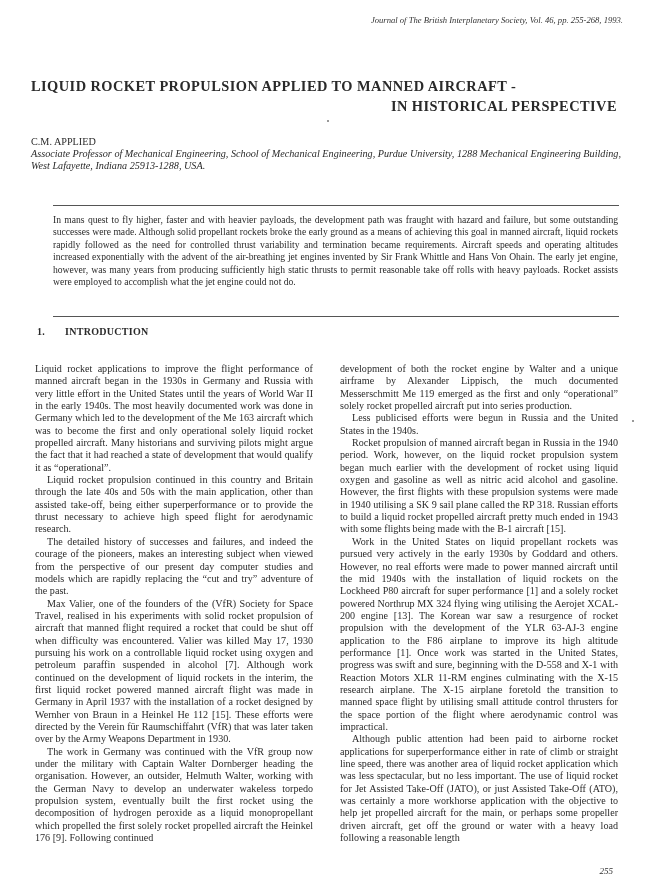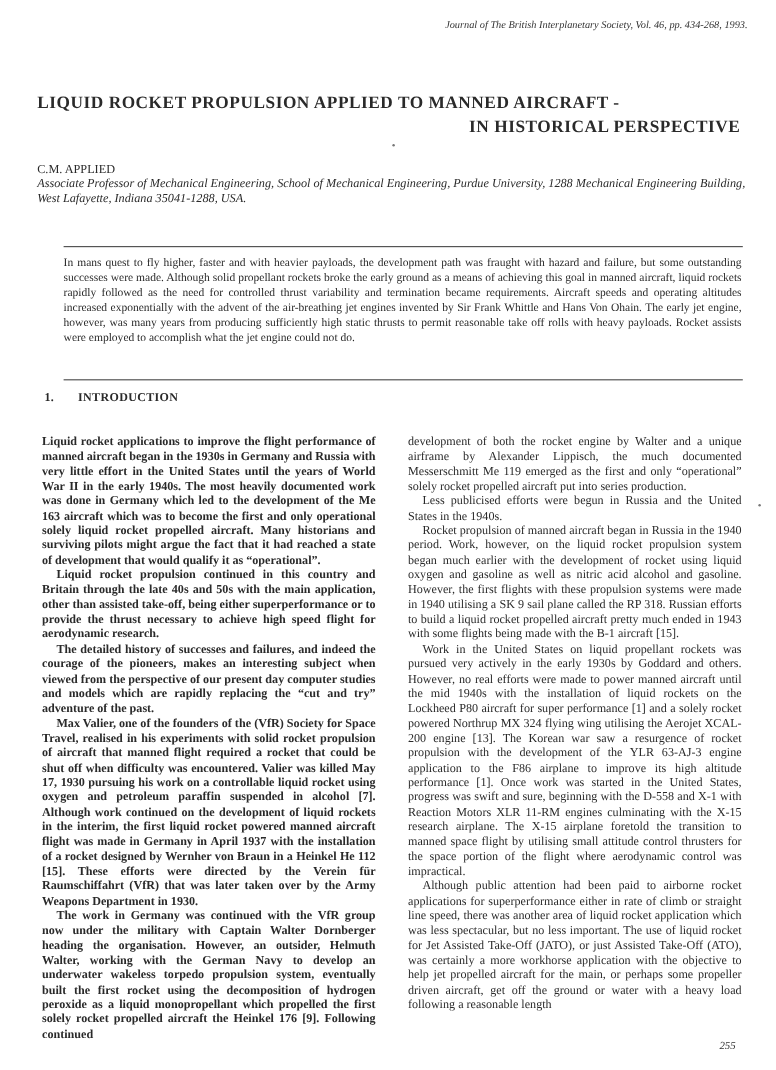--- a/index.html
+++ b/index.html
@@ -38,41 +38,41 @@
   }
   .section-head {
     position: absolute; left: 37px; top: 326px; font-size: 10px; font-weight: bold;
     color: #2a2a2a; letter-spacing: 0.3px;
   }
   .section-head .num { display: inline-block; width: 28px; }
   .col {
     position: absolute; top: 363px; width: 278px;
     font-size: 10.1px; line-height: 12.35px; text-align: justify; color: #2a2a2a;
   }
-  .col.left { left: 35px; font-weight: bold; }
+  .col.left { left: 35px; }
   .col.right { left: 340px; top: 363px; }
   .col p { margin: 0; text-indent: 12px; }
   .col p.noindent { text-indent: 0; }
   .page-num {
     position: absolute; right: 34px; top: 866px; font-style: italic; font-size: 9px; color: #333;
   }
   .speck { position: absolute; width: 2px; height: 2px; background: #777; border-radius: 1px; }
 </style>
 </head>
 <body>
 
-<div class="journal-header">Journal of The British Interplanetary Society, Vol. 46, pp. 434-268, 1993.</div>
+<div class="journal-header">Journal of The British Interplanetary Society, Vol. 46, pp. 255-268, 1993.</div>
 
 <div class="title">
   <span class="line1">LIQUID ROCKET PROPULSION APPLIED TO  MANNED AIRCRAFT  -</span>
   <span class="line2">IN HISTORICAL  PERSPECTIVE</span>
 </div>
 
 <div class="author">C.M. APPLIED</div>
-<div class="affiliation">Associate Professor of Mechanical Engineering, School of Mechanical Engineering, Purdue University, 1288 Mechanical Engineering Building, West Lafayette, Indiana 35041-1288, USA.</div>
+<div class="affiliation">Associate Professor of Mechanical Engineering, School of Mechanical Engineering, Purdue University, 1288 Mechanical Engineering Building, West Lafayette, Indiana 25913-1288, USA.</div>
 
 <div class="speck" style="left:327px; top:120px;"></div>
 
 <div class="rule top"></div>
 <div class="abstract">In mans quest to fly higher, faster and with heavier payloads, the development path was fraught with hazard and failure, but some outstanding successes were made. Although solid propellant rockets broke the early ground as a means of achieving this goal in manned aircraft, liquid rockets rapidly followed as the need for controlled thrust variability and termination became requirements. Aircraft speeds and operating altitudes increased exponentially with the advent of the air-breathing jet engines invented by Sir Frank Whittle and Hans Von Ohain. The early jet engine, however, was many years from producing sufficiently high static thrusts to permit reasonable take off rolls with heavy payloads. Rocket assists were employed to accomplish what the jet engine could not do.</div>
 <div class="rule bottom"></div>
 
 <div class="section-head">
   <span class="num">1.</span><span>INTRODUCTION</span>
 </div>

